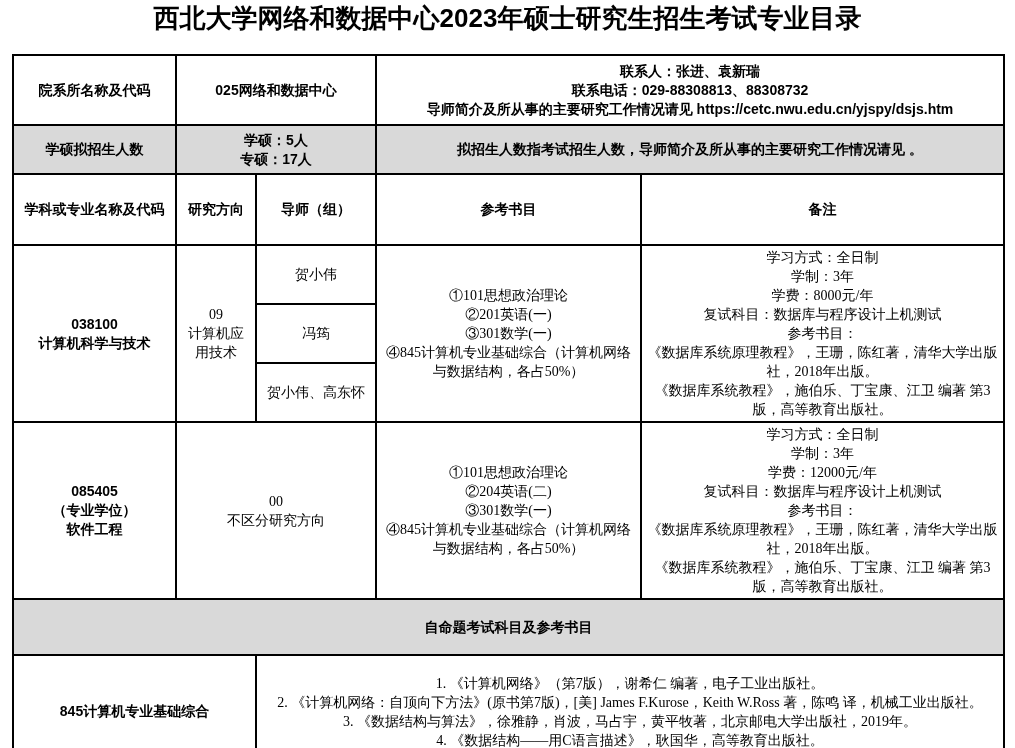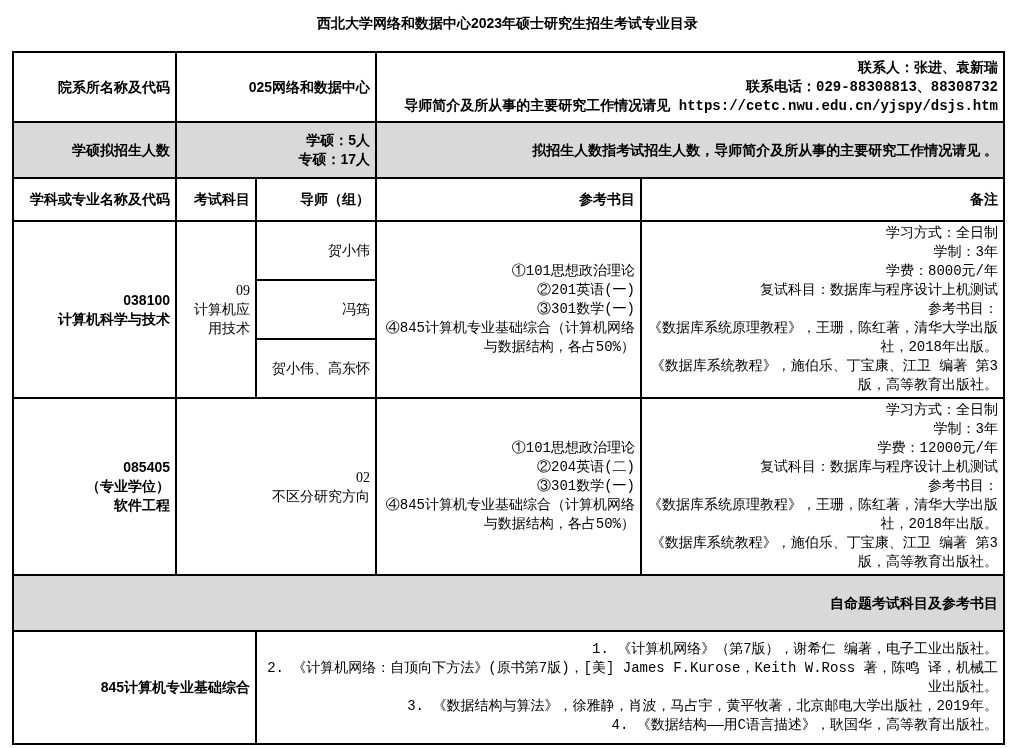--- a/index.html
+++ b/index.html
@@ -1,25 +1,25 @@
 <!DOCTYPE html>
 <html><head>
 <meta charset="utf-8">
 <style>
   html,body{margin:0;padding:0;background:#ffffff;}
   body{width:1015px;height:748px;font-family:"Liberation Serif",serif;color:#000;}
   .title{width:1015px;text-align:center;font-family:"Liberation Sans",sans-serif;
-         font-weight:bold;font-size:14px;padding-top:15px;}
+         font-weight:bold;font-size:26px;padding-top:1px;}
   table.catalog{border-collapse:collapse;table-layout:fixed;margin:18px 0 0 12px;width:991px;}
   table.catalog td{border:2px solid #000;overflow:hidden;font-size:14px;line-height:19px;
                    padding:2px 5px;vertical-align:middle;}
   .hei{font-family:"Liberation Sans",sans-serif;font-weight:bold;}
   .song{font-family:"Liberation Serif",serif;font-weight:normal;}
-  .c{text-align:right;}
-  .l{text-align:right;font-family:Liberation Mono, monospace;}
+  .c{text-align:center;}
+  .l{text-align:center;}
   .top{vertical-align:top;margin-top:26px;}
   .pre{white-space:pre-line;word-break:break-all;}
   .gray{background:#d9d9d9;}
   .fs15{font-size:15px;line-height:20px;}
   .dircell{padding:2px 6px;}
 </style>
 </head>
 <body>
 
 <div class="title">西北大学网络和数据中心2023年硕士研究生招生考试专业目录</div>
@@ -35,30 +35,30 @@
 
   <tbody>
       <tr style="height:70px">
     <td class="hei c">院系所名称及代码</td>
     <td class="hei c" colspan="2">025网络和数据中心</td>
     <td class="hei l pre fs15" colspan="2">联系人：张进、袁新瑞
 联系电话：029-88308813、88308732
 导师简介及所从事的主要研究工作情况请见 https://cetc.nwu.edu.cn/yjspy/dsjs.htm</td>
   </tr>
 
-  <tr style="height:56px" class="gray">
+  <tr style="height:49px" class="gray">
     <td class="hei c gray">学硕拟招生人数</td>
     <td class="hei c gray pre" colspan="2">学硕：5人
 专硕：17人</td>
     <td class="hei c gray fs15" colspan="2">拟招生人数指考试招生人数，导师简介及所从事的主要研究工作情况请见 。</td>
   </tr>
 
-  <tr style="height:43px">
+  <tr style="height:71px">
     <td class="hei c fs15">学科或专业名称及代码</td>
-    <td class="hei c fs15">考试科目</td>
+    <td class="hei c fs15">研究方向</td>
     <td class="hei c fs15">导师（组）</td>
     <td class="hei c fs15">参考书目</td>
     <td class="hei c fs15">备注</td>
   </tr>
 
   <tr style="height:57px">
     <td class="hei c pre fs15" rowspan="3">038100
 计算机科学与技术</td>
     <td class="song c pre dircell" rowspan="3">09
 计算机应用技术</td>
@@ -79,21 +79,21 @@
     <td class="song c">冯筠</td>
   </tr>
   <tr style="height:57px">
     <td class="song c">贺小伟、高东怀</td>
   </tr>
 
   <tr style="height:175px">
     <td class="hei c pre fs15">085405
 （专业学位）
 软件工程</td>
-    <td class="song c pre" colspan="2">02
+    <td class="song c pre" colspan="2">00
 不区分研究方向</td>
     <td class="song l pre">①101思想政治理论
 ②204英语(二)
 ③301数学(一)
 ④845计算机专业基础综合（计算机网络与数据结构，各占50%）</td>
     <td class="song l pre top">学习方式：全日制
 学制：3年
 学费：12000元/年
 复试科目：数据库与程序设计上机测试
 参考书目：

